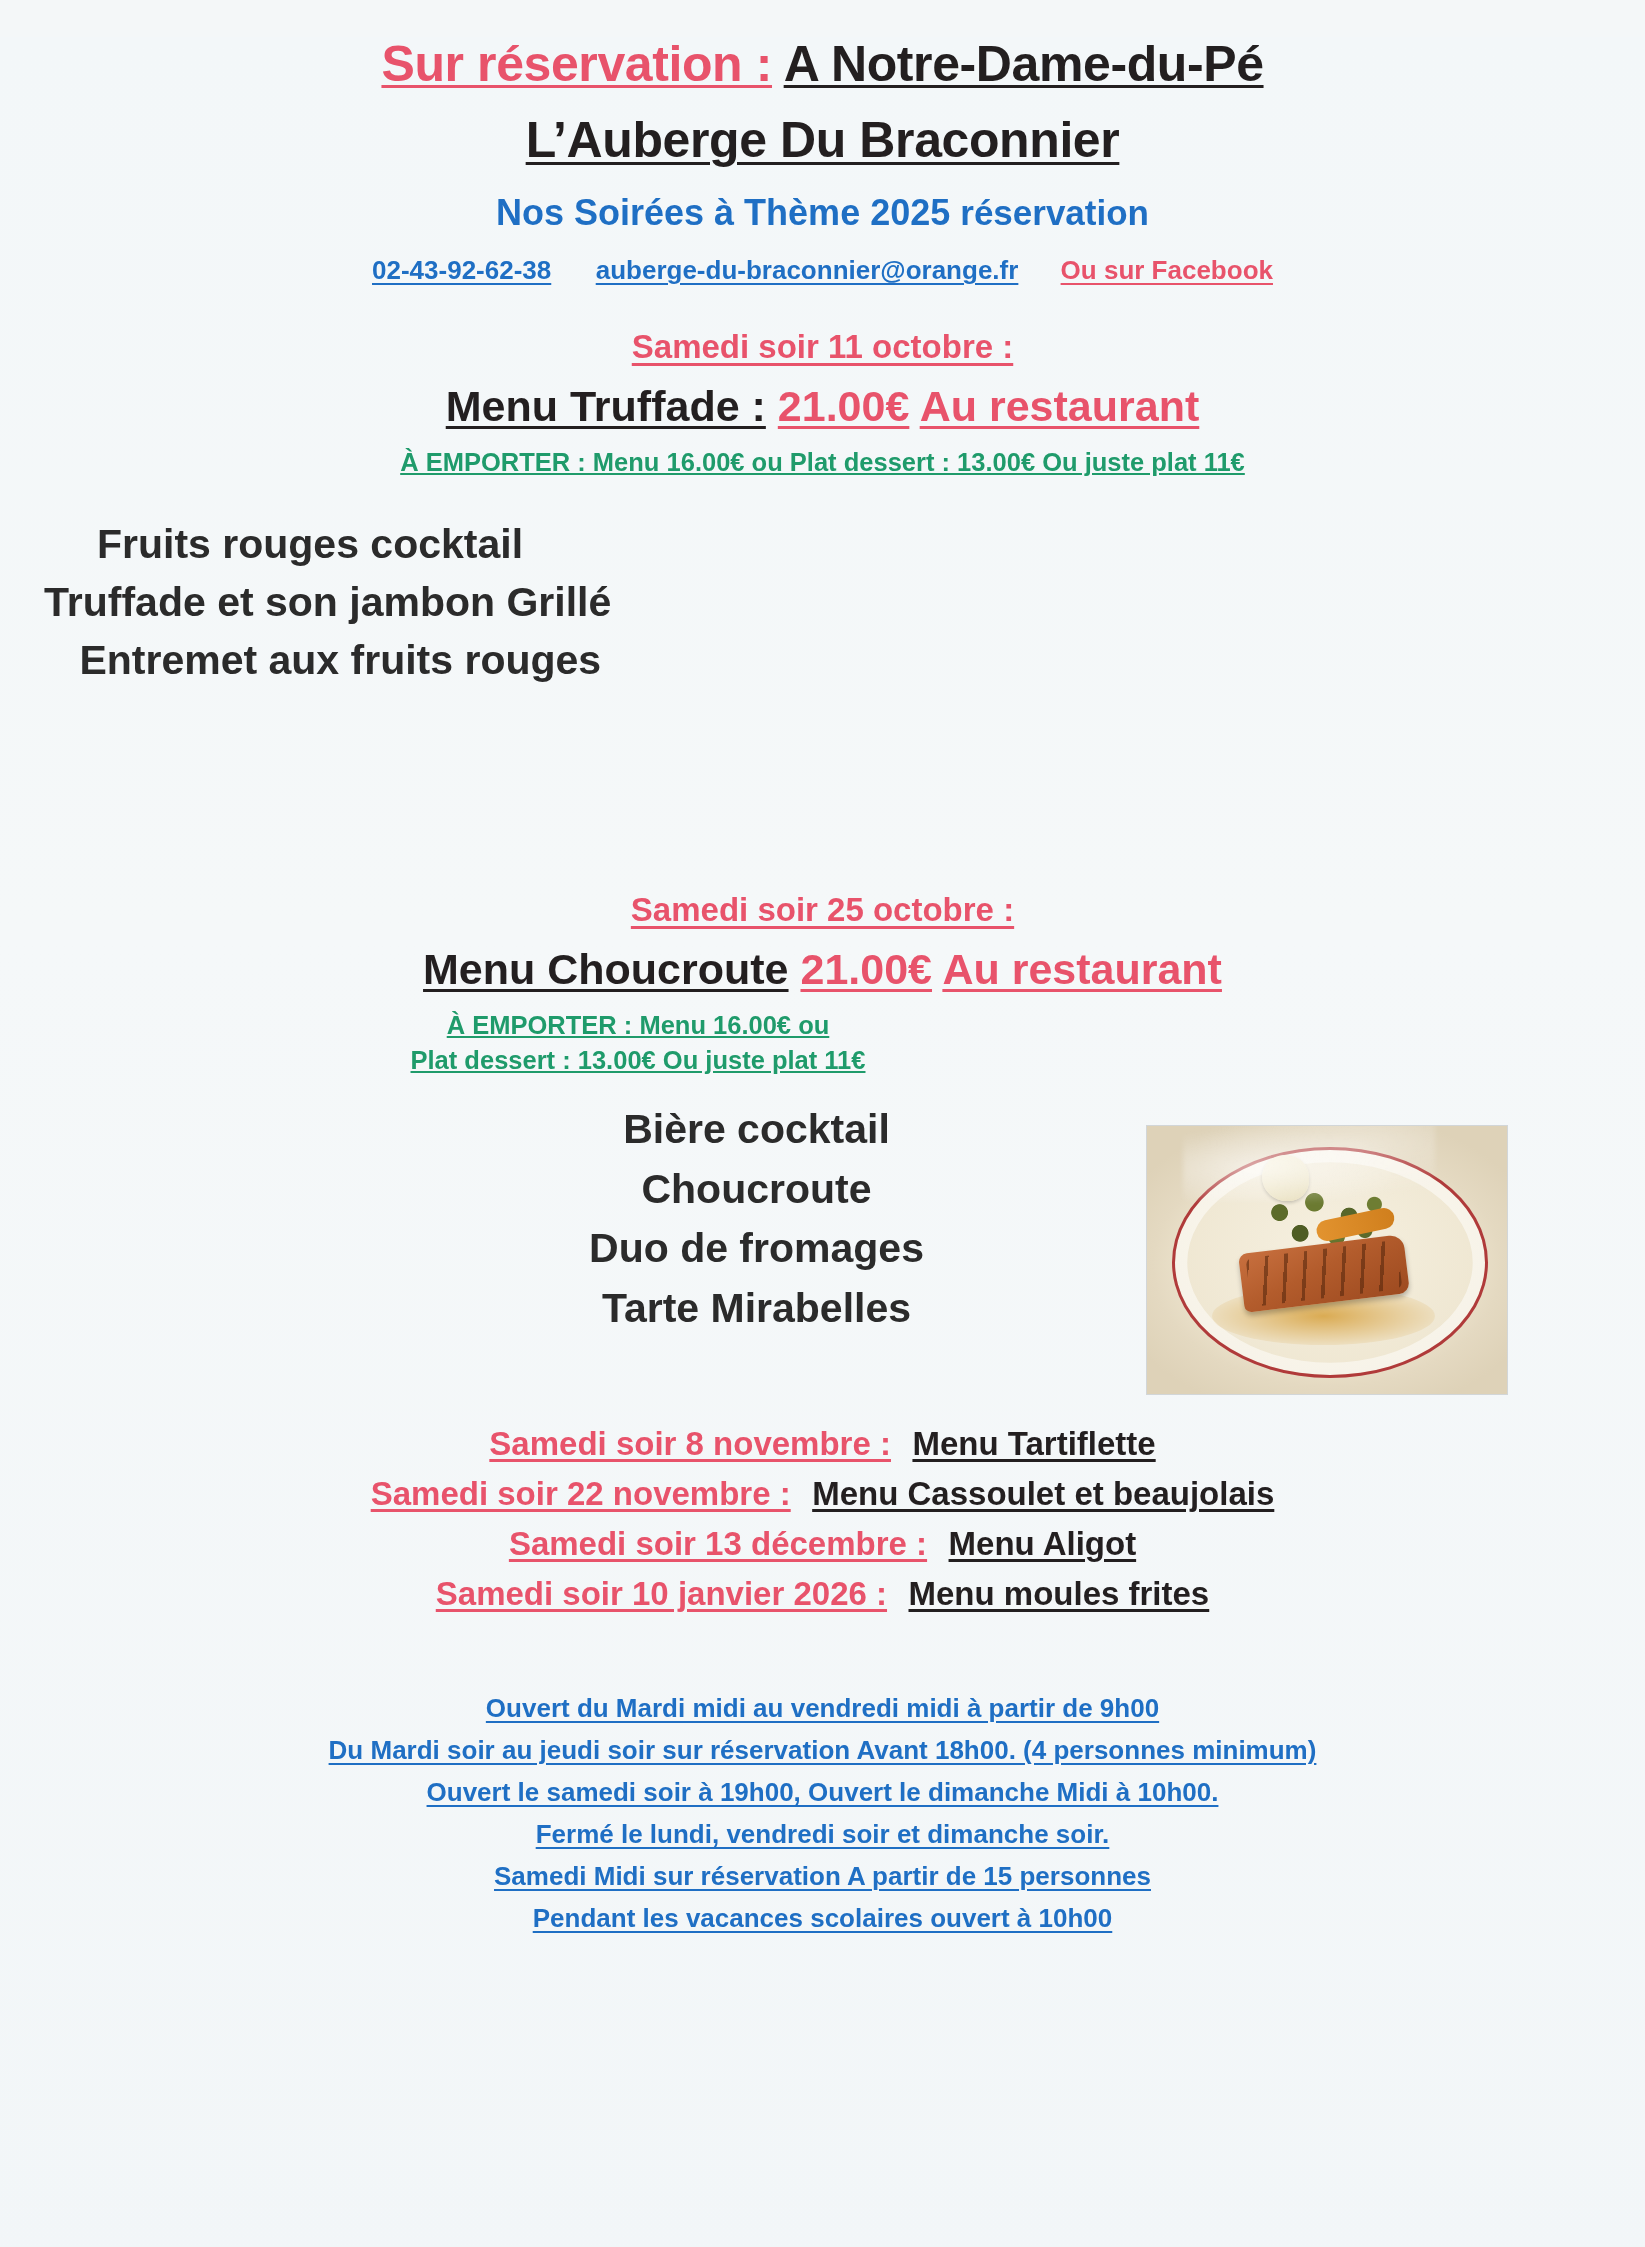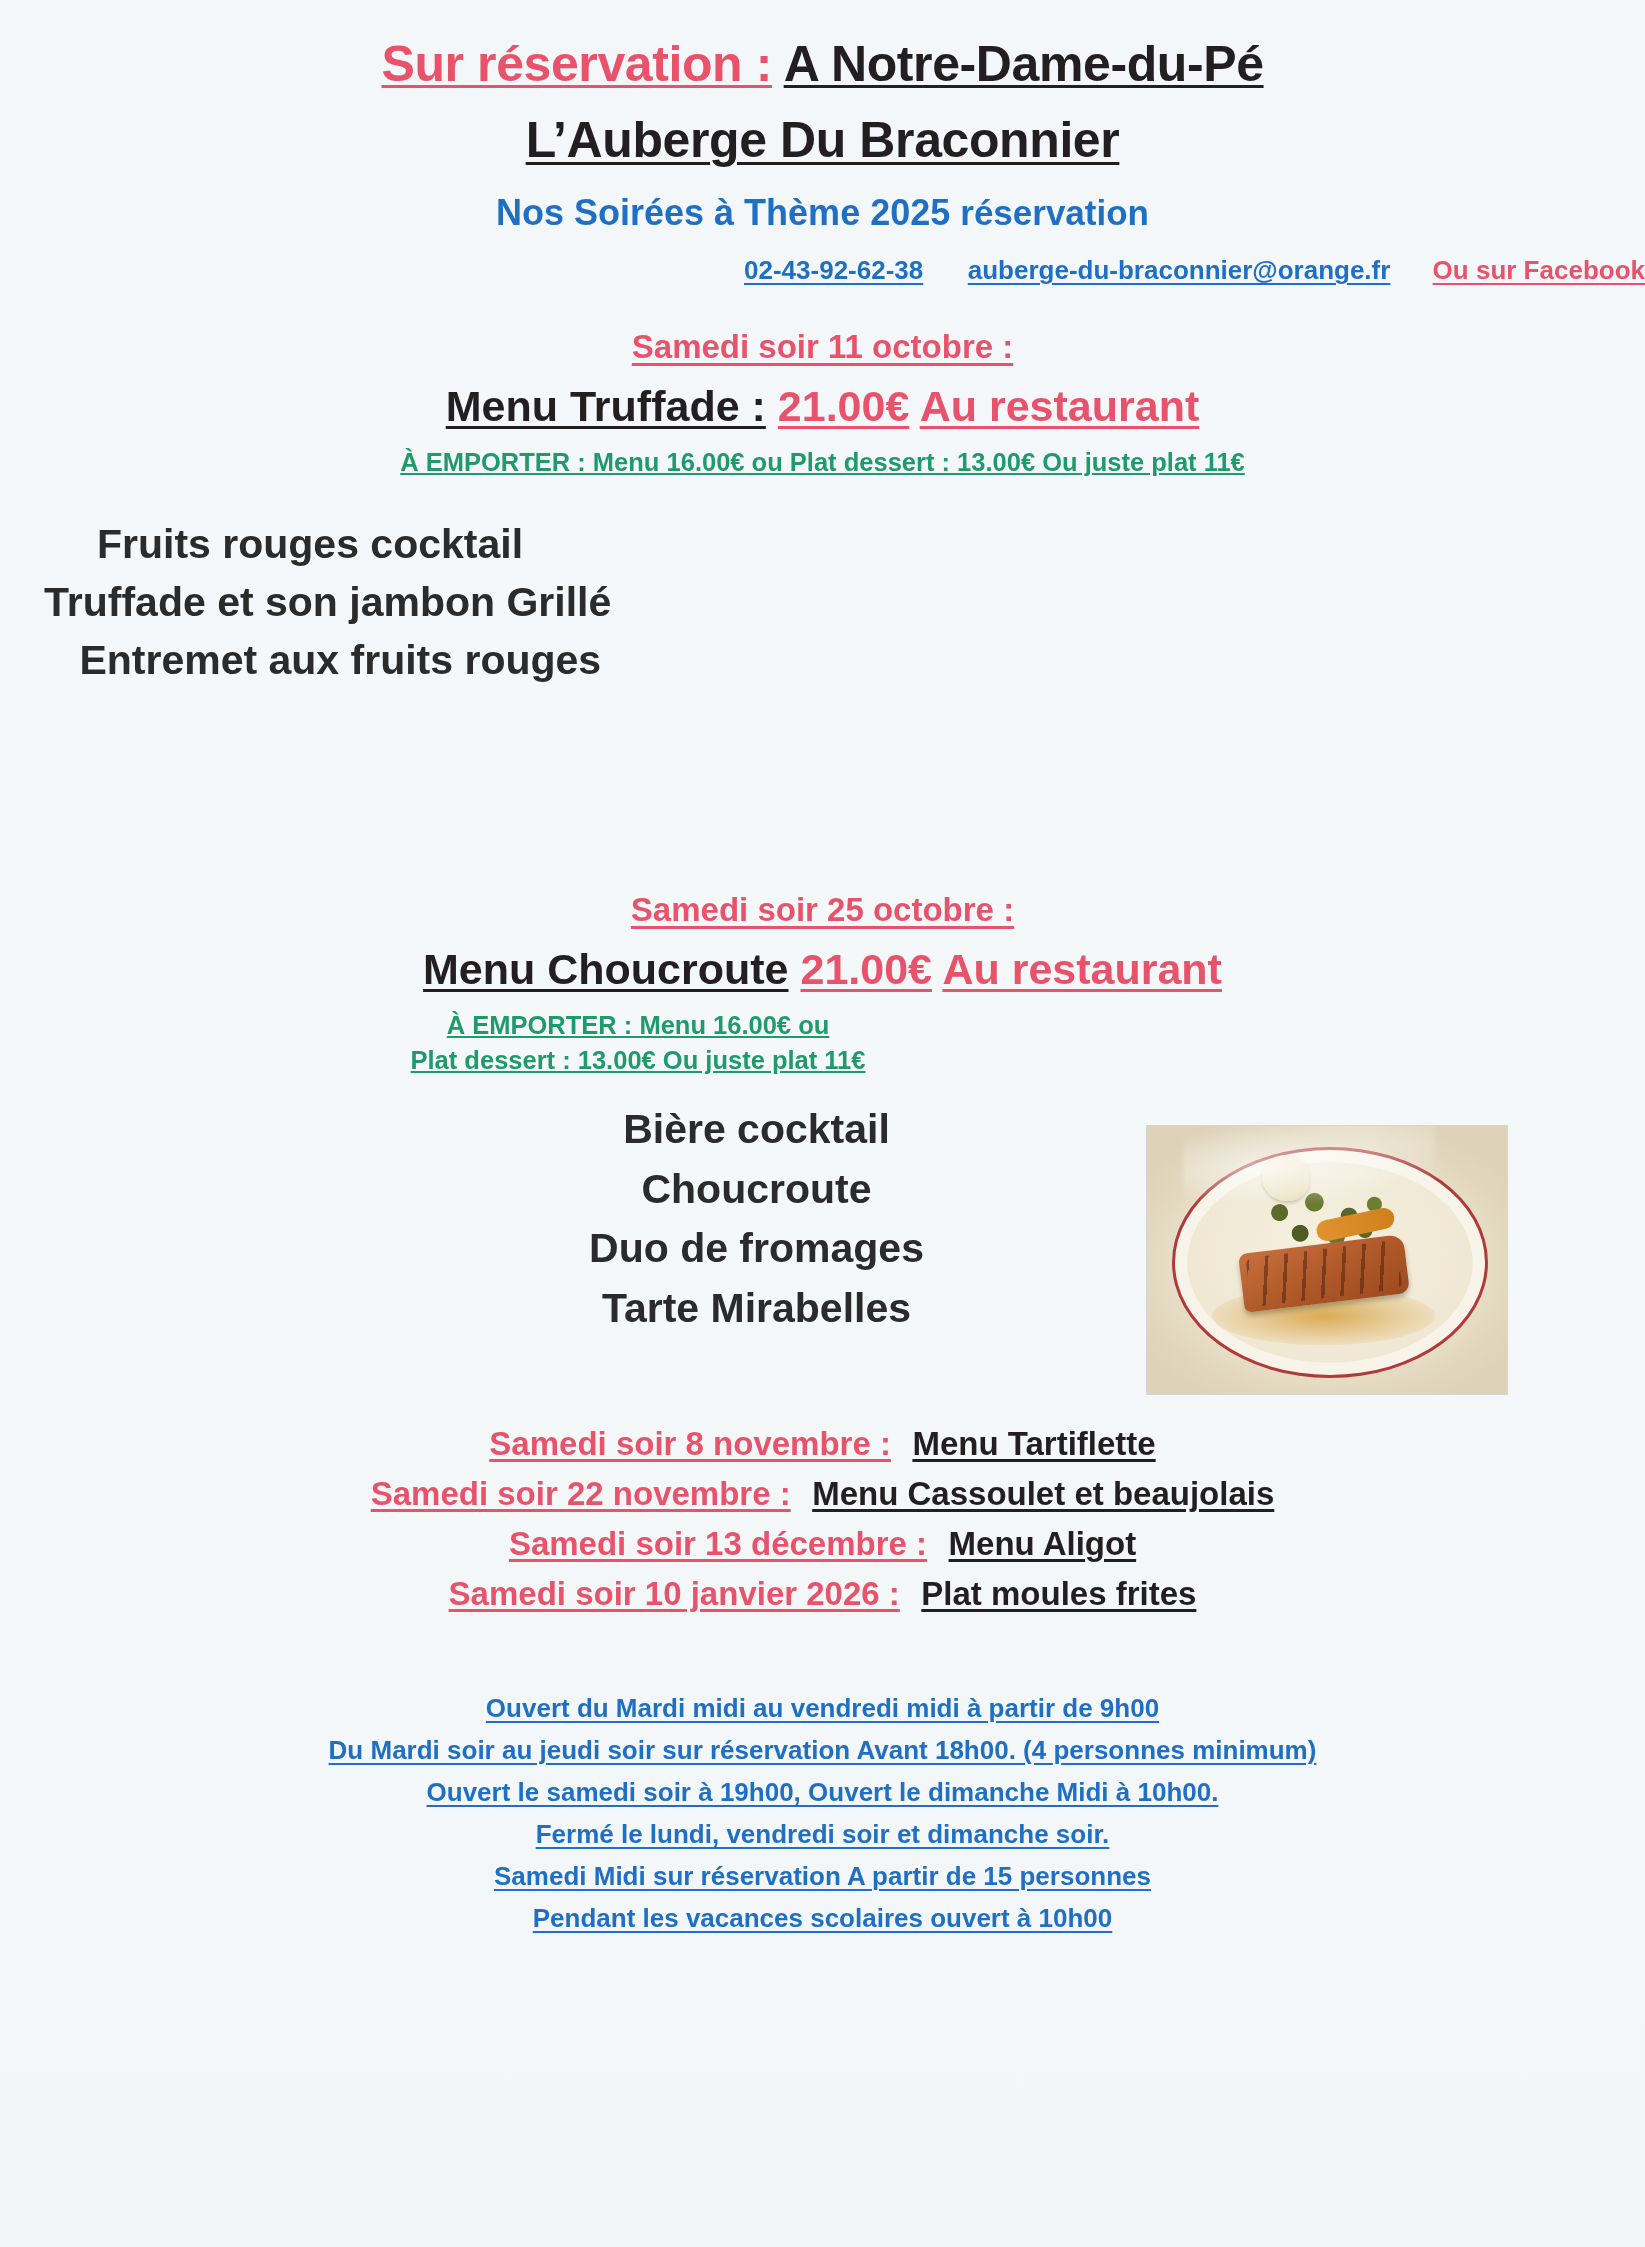--- a/index.html
+++ b/index.html
@@ -66,21 +66,20 @@
   .hdr3 .small {
     font-size: 35px;
     font-weight: bold;
   }
   .contactline {
     margin-top: 21px;
     font-size: 26px;
     font-weight: bold;
     color: #1f6fc4;
     white-space: nowrap;
-    text-align: right;
   }
   .contactline .u {
     text-decoration: underline;
     text-decoration-thickness: 1.8px;
     text-underline-offset: 3.5px;
   }
   .contactline .fb {
     color: #e8536b;
     text-decoration: underline;
     text-decoration-thickness: 1.8px;
@@ -390,21 +389,21 @@
     <div class="l">
       <span class="dt">Samedi soir 22 novembre :</span>
       <span class="mn">Menu Cassoulet et beaujolais</span>
     </div>
     <div class="l">
       <span class="dt">Samedi soir 13 décembre :</span>
       <span class="mn">Menu Aligot</span>
     </div>
     <div class="l">
       <span class="dt">Samedi soir 10 janvier 2026 :</span>
-      <span class="mn">Plat moules frites</span>
+      <span class="mn">Menu moules frites</span>
     </div>
   </div>
 
   <div class="hours">
     <div>Ouvert du Mardi midi au vendredi midi à partir de 9h00</div>
     <div>Du Mardi soir au jeudi soir sur réservation Avant 18h00. (4 personnes minimum)</div>
     <div>Ouvert le samedi soir à 19h00, Ouvert le dimanche Midi à 10h00.</div>
     <div>Fermé le lundi, vendredi soir et dimanche soir.</div>
     <div>Samedi Midi sur réservation A partir de 15 personnes</div>
     <div>Pendant les vacances scolaires ouvert à 10h00</div>

